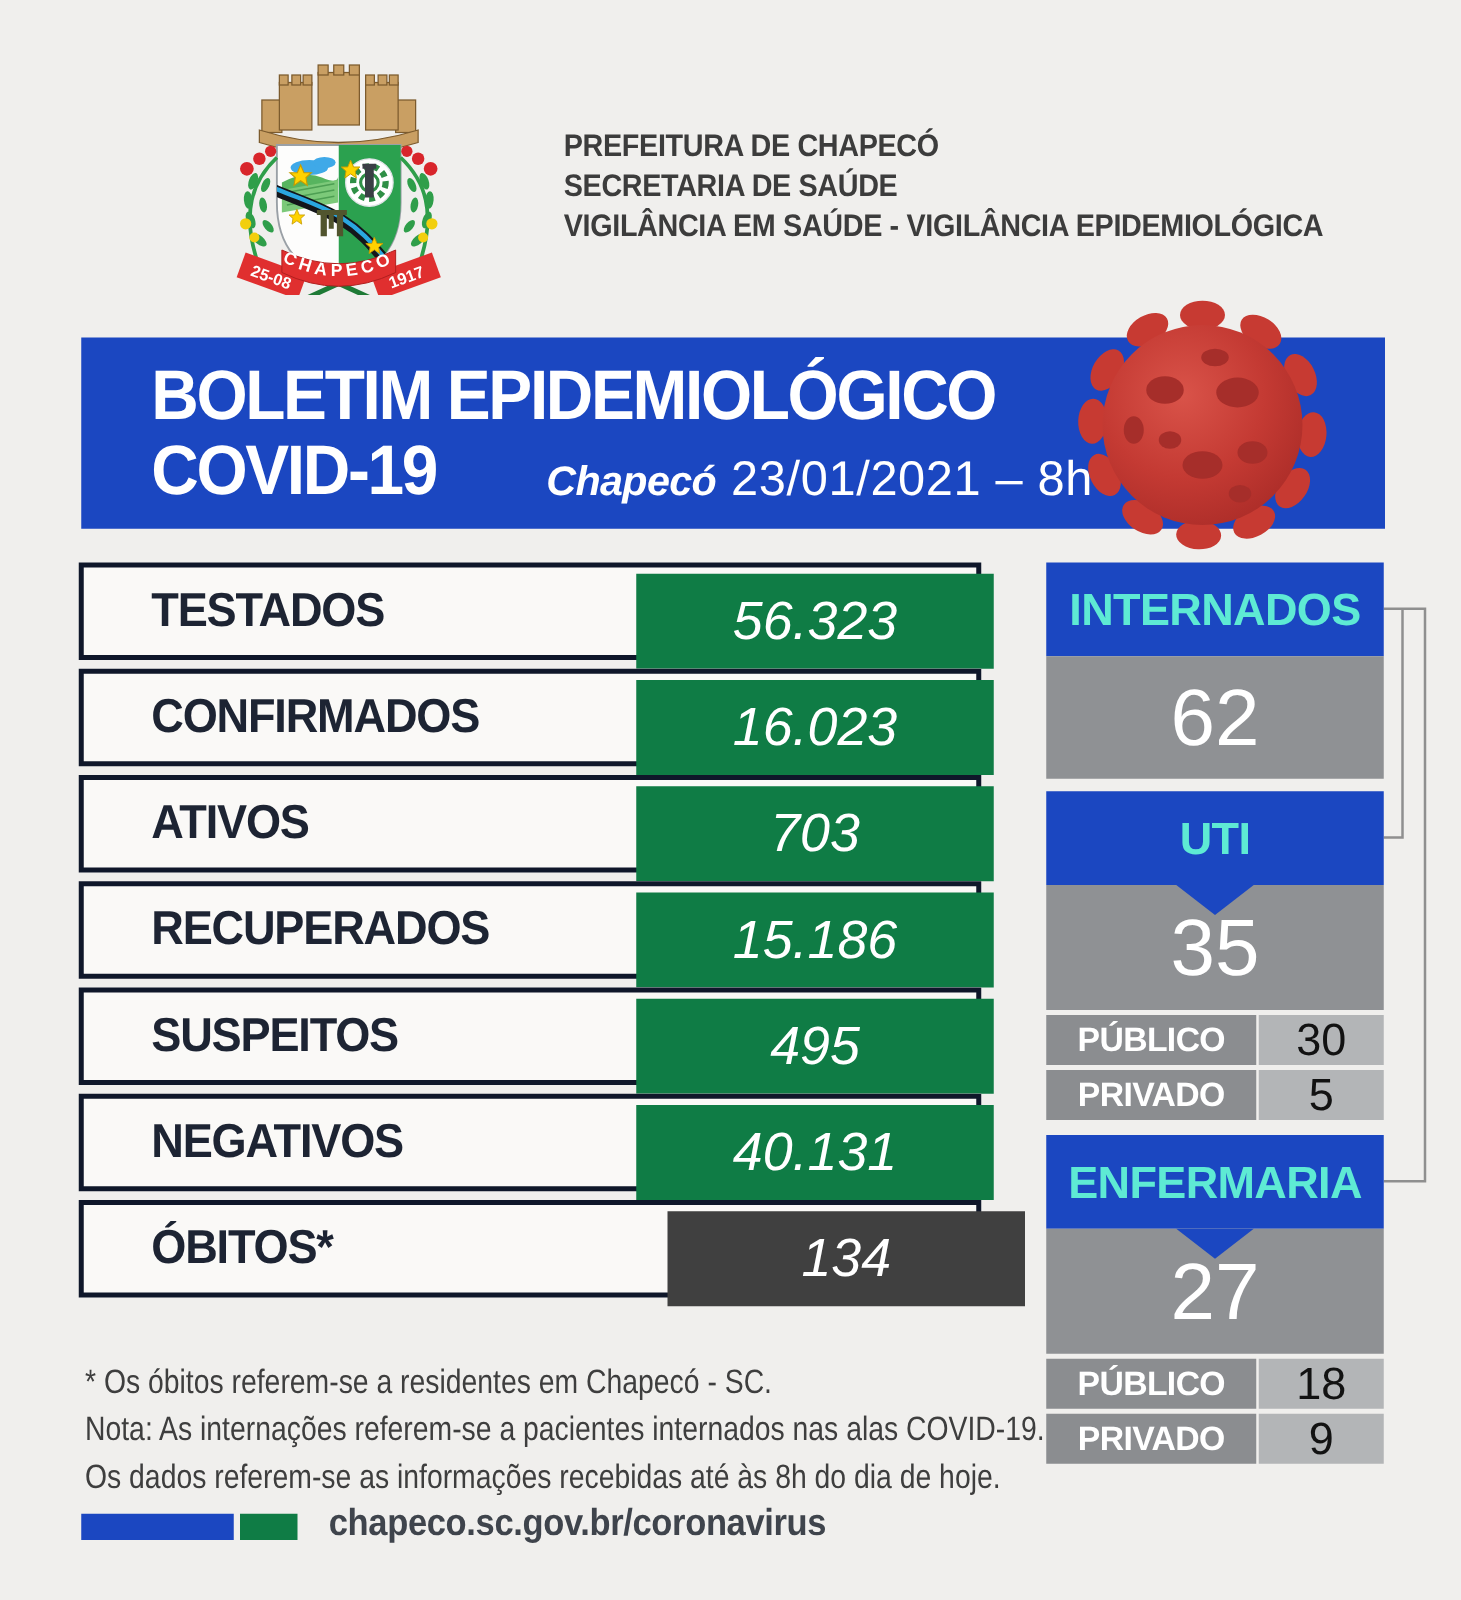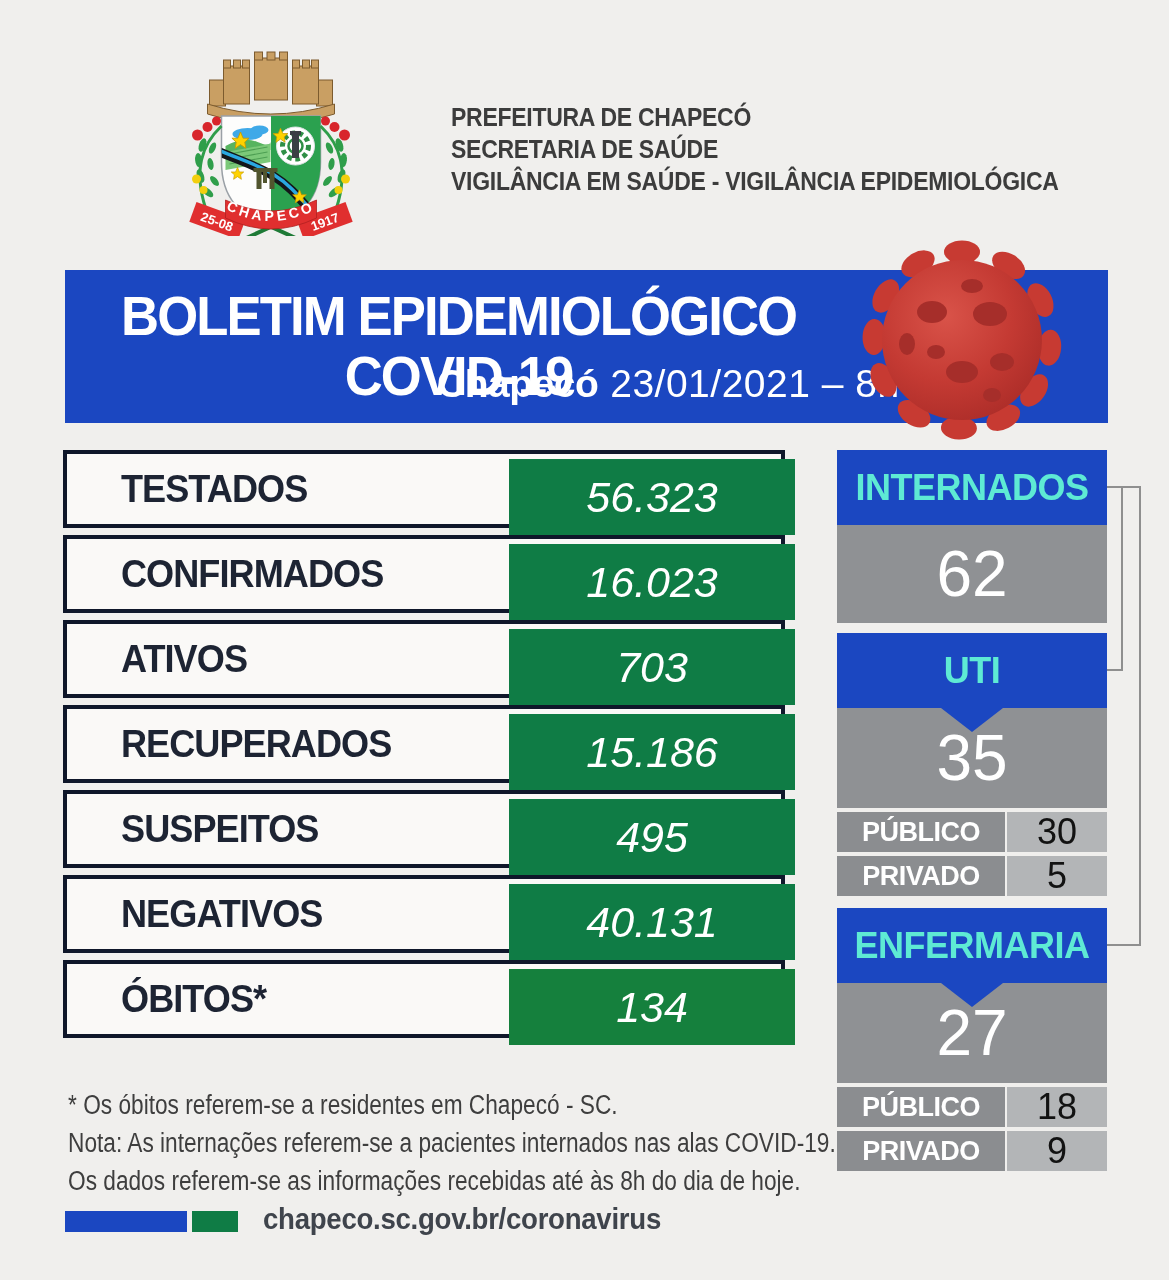--- a/index.html
+++ b/index.html
@@ -10,46 +10,46 @@
   }
   
   .org-text {
     position:absolute; left:451px; top:101px;
     font-size:25px; font-weight:700; line-height:32px; color:#3c3c3c;
     letter-spacing:-0.3px; transform:scaleX(0.92); transform-origin:left top;
     white-space:nowrap;
   }
   .logo { position:absolute; left:182px; top:50px; width:178px; height:186px; }
   
-  .banner { position:absolute; left:65px; top:270px; width:1043px; height:153px; background:#1b47c1; z-index:1;text-align:center; }
+  .banner { position:absolute; left:65px; top:270px; width:1043px; height:153px; background:#1b47c1; z-index:1; }
   .banner-title {
     position:absolute; left:56px; top:16px; color:#ffffff;
     font-size:56px; font-weight:800; line-height:60px; letter-spacing:-2px;
     transform:scaleX(0.94); transform-origin:left top; white-space:nowrap;
   }
   .banner-sub { position:absolute; left:372px; top:92px; color:#fff; white-space:nowrap; }
-  .banner-sub .city { font-size:39px; font-weight:700; letter-spacing:-0.5px; }
+  .banner-sub .city { font-size:33px; font-weight:700; letter-spacing:-0.5px;font-style:italic; }
   .banner-sub .dt   { font-size:39px; font-weight:400; margin-left:12px; letter-spacing:0.5px; }
   .virus { position:absolute; left:843px; top:238px; width:242px; height:207px; z-index:2; }
   
   .stat-row {
     position:absolute; left:63px; width:722px; height:78px;
     background:#faf9f7; border:4px solid #0f172a; box-sizing:border-box;
   }
   .stat-label {
     position:absolute; left:54px; top:50%; transform:translateY(-50%) scaleX(0.95);
     transform-origin:left center;
     font-size:38px; font-weight:700; color:#1d2433; letter-spacing:-1px; white-space:nowrap;
   }
   .stat-value {
     position:absolute; left:442px; top:5px; width:286px; height:76px;
     background:#0f7c45; color:#ffffff; display:flex; align-items:center; justify-content:center;
     font-size:43px; font-weight:400;font-style:italic;
   }
-  .stat-value.dark { background:#15803d; }
+  .stat-value.dark { background:#404040;margin-left:25px; }
   
   .hosp-header {
     position:absolute; left:837px; width:270px; height:75px; background:#1b47c1;
     color:#5eead4; display:flex; align-items:center; justify-content:center;
     font-size:36px; font-weight:700; letter-spacing:-0.5px;
   }
   .hosp-big {
     position:absolute; left:837px; width:270px; background:#8f9194; color:#fff;
     display:flex; align-items:center; justify-content:center; font-size:64px; font-weight:400;text-align:right;
   }

